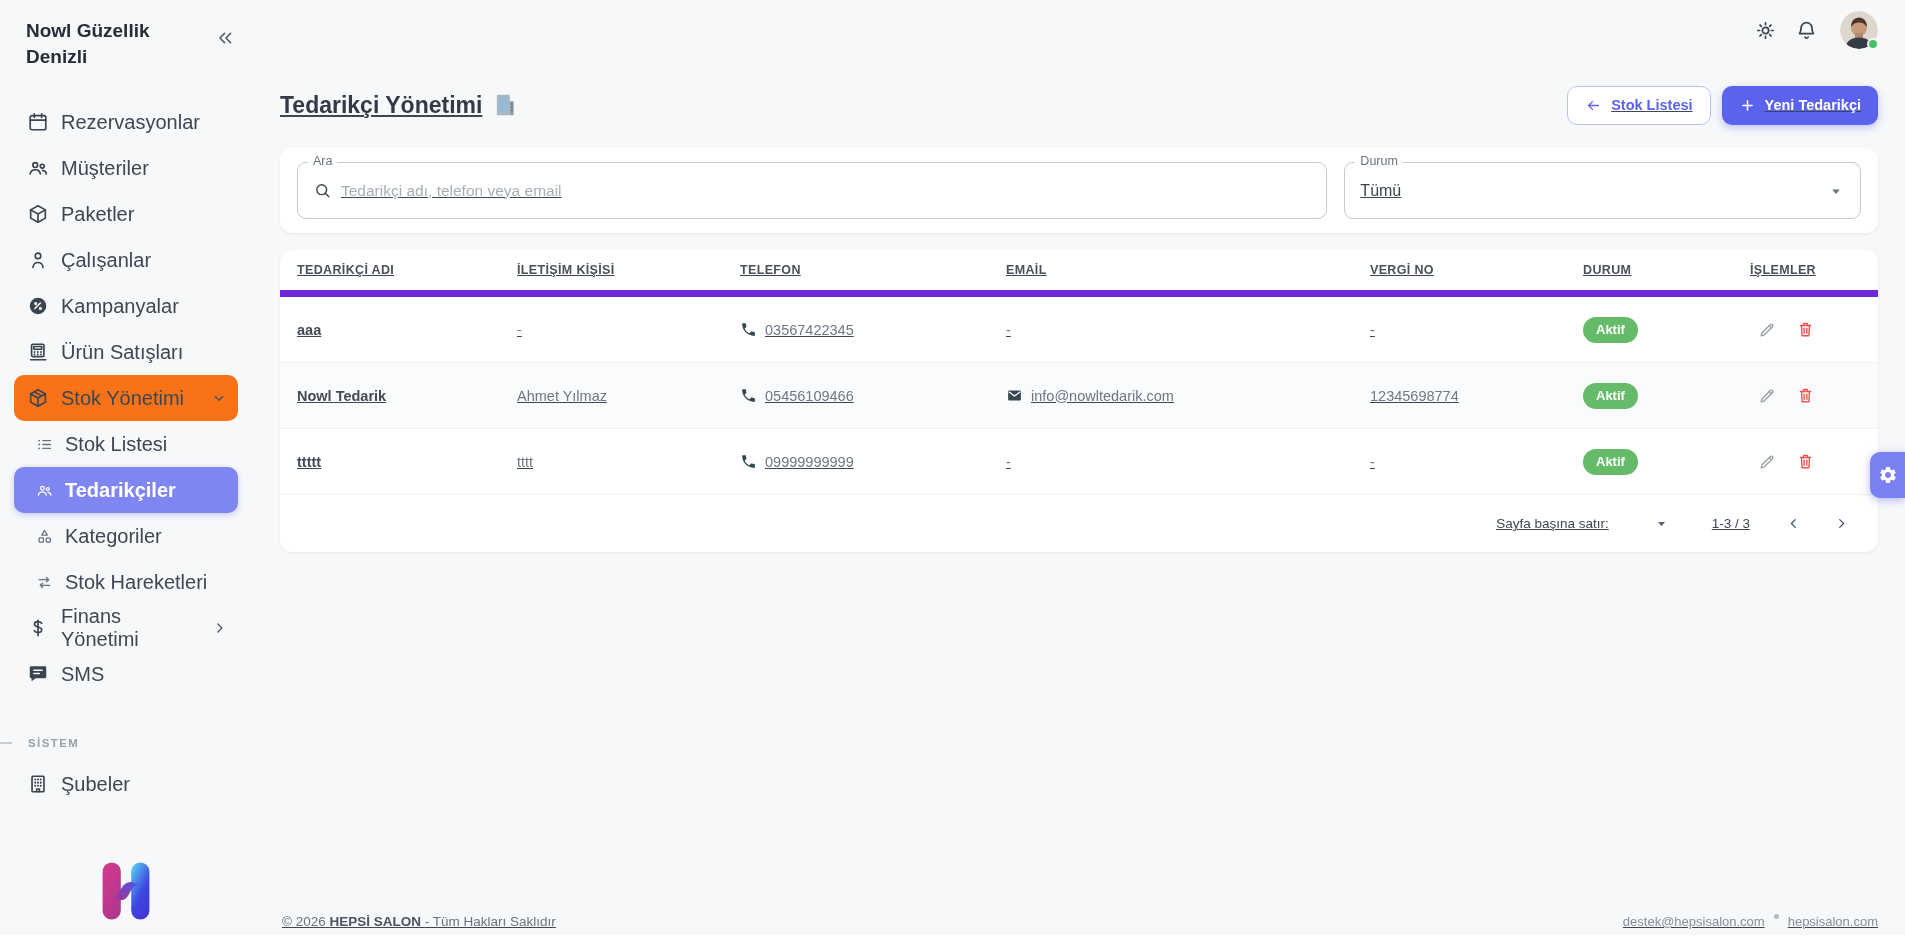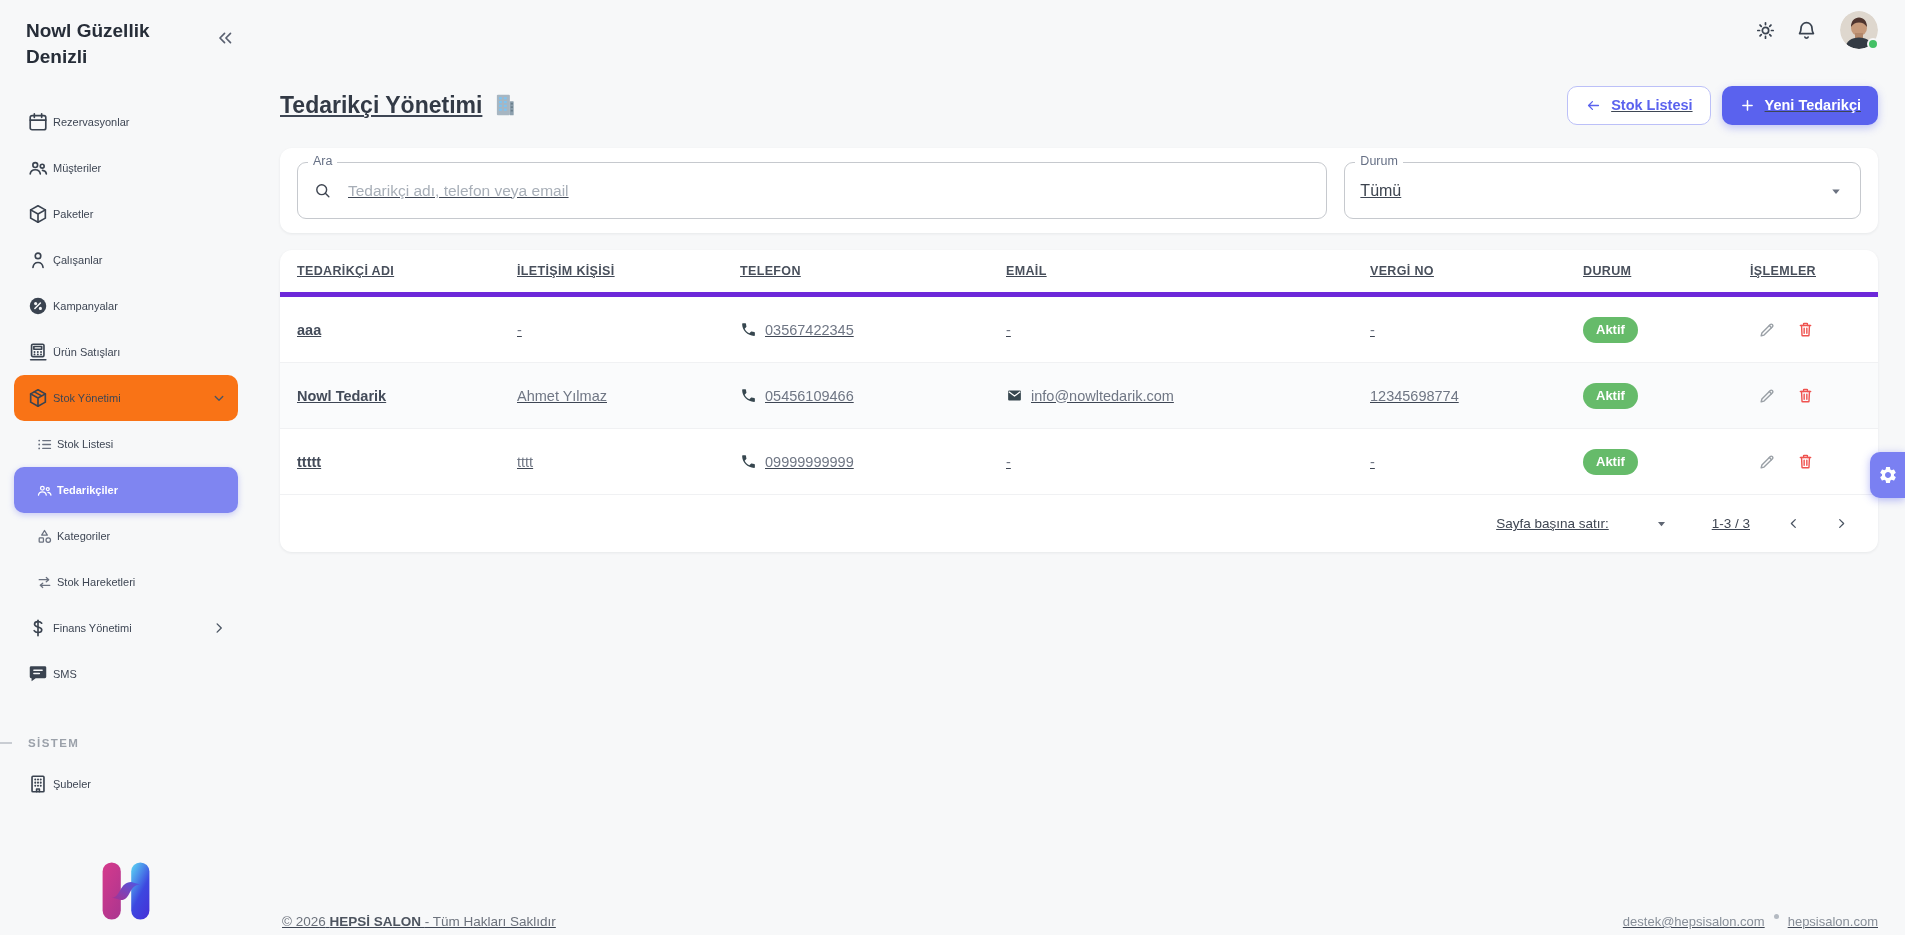--- a/index.html
+++ b/index.html
@@ -8,22 +8,22 @@
     position:relative; width:1905px; height:942px; overflow:hidden;
     background:#f7f8f9; display:flex;
     font-family:"Liberation Sans", sans-serif; color:#3e4654;
   }
   
   .sidebar { flex:0 0 252px; padding:16px 0 0 14px; position:relative; }
   .sidebar-head { display:flex; justify-content:space-between; align-items:flex-start; padding:2px 16px 0 12px; }
   .sidebar-title { font-size:19px; font-weight:bold; color:#262d38; line-height:1.35; width:160px; }
   .collapse-btn { width:22px; height:22px; color:#596070; cursor:pointer; margin-top:9px; }
   .nav { margin-top:30px; display:flex; flex-direction:column; }
-  .nav-item { display:flex; align-items:center; gap:4px; height:46px; padding:0 10px 0 13px;
-              margin-right:14px; border-radius:10px; color:#3e4654; font-size:11px; cursor:pointer; }
+  .nav-item { display:flex; align-items:center; gap:12px; height:46px; padding:0 10px 0 13px;
+              margin-right:14px; border-radius:10px; color:#3e4654; font-size:20px; cursor:pointer; }
   .nav-item .nicon { width:22px; height:22px; flex:0 0 22px; color:#3a4350; display:flex; align-items:center; justify-content:center; }
   .nav-item.sub { padding-left:22px; }
   .nav-item.sub .nicon { width:17px; height:17px; flex:0 0 17px; color:#6b7280; }
   .nav-item.highlighted { background:#f97316; }
   .nav-item.active { background:#7f85f1; color:#fff; font-weight:bold; box-shadow:0 2px 6px rgba(127,133,241,.4); }
   .nav-item.active .nicon { color:#fff; }
   .trail { margin-left:auto; width:18px; height:18px; color:#4b5563; display:flex; align-items:center; }
   .section-row { display:flex; align-items:center; margin:40px 0 12px 0; }
   .section-line { width:12px; height:2px; background:#c9cdd3; margin-left:-14px; }
   .section-label { font-size:11.5px; color:#9ba1aa; letter-spacing:1.4px; margin-left:16px; font-weight:bold; }
@@ -45,33 +45,33 @@
   .btn .bicon { width:17px; height:17px; display:flex; }
   .btn-outline { background:#fff; border:1px solid #bcc0f8; color:#5a62ee; }
   .btn-fill { background:#5a62ee; color:#fff; border:none; box-shadow:0 3px 8px rgba(90,98,238,.35); }
   
   .filter-card { margin-top:22px; background:#fff; border-radius:12px; padding:14px 17px;
                  display:flex; gap:17px; box-shadow:0 1px 3px rgba(16,24,40,.07); }
   .field { position:relative; height:57px; border:1px solid #c6c9ce; border-radius:9px;
            display:flex; align-items:center; padding:0 15px; background:#fff; }
   .field-label { position:absolute; top:-9px; left:10px; background:#fff; padding:0 5px;
                  font-size:12.5px; color:#667085; }
-  .search-field { flex:2.06;gap:7px; }
+  .search-field { flex:2.06; }
   .status-field { flex:1; cursor:pointer; }
   .search-glyph { width:19px; height:19px; color:#3f4652; margin-right:9px; flex:0 0 19px; }
   .search-input { border:none; outline:none; flex:1; font-size:15.5px; color:#333a46; font-family:inherit; background:transparent; }
   .search-input::placeholder { color:#a7aeb7; }
   .select-value { font-size:16px; color:#3c434e; flex:1; }
   .select-caret { width:18px; height:18px; color:#6b7280; }
   
   .table-card { margin-top:17px; background:#fff; border-radius:12px; overflow:hidden;
                 box-shadow:0 1px 3px rgba(16,24,40,.07); }
   .tgrid { display:grid; grid-template-columns:220px 223px 266px 364px 213px 167px 1fr;
            align-items:center; padding-left:17px; }
-  .thead { height:47px; border-bottom:5px solid #6d28d9; }
+  .thead { height:47px; border-bottom:7px solid #6d28d9; }
   .th { font-size:12.5px; font-weight:bold; color:#49505c; letter-spacing:.35px; }
   .tr { height:66px; border-bottom:1px solid #f0f1f3; font-size:14.5px; color:#6f7684; }
   .tbody .tr:nth-child(even) { background:#fafbfc; }
   .cell-name { color:#434b59; font-weight:bold; font-size:14.5px; }
   .cell-iconic { display:flex; align-items:center; gap:8px; }
   .cicon { width:17px; height:17px; color:#37474f; flex:0 0 17px; }
   .badge { display:inline-flex; align-items:center; height:26px; padding:0 13px; border-radius:13px;
            color:#fff; font-size:13px; font-weight:bold; }
   .row-actions { display:flex; gap:4px; align-items:center; }
   .action-btn { width:34px; height:34px; border:none; background:none; cursor:pointer;

